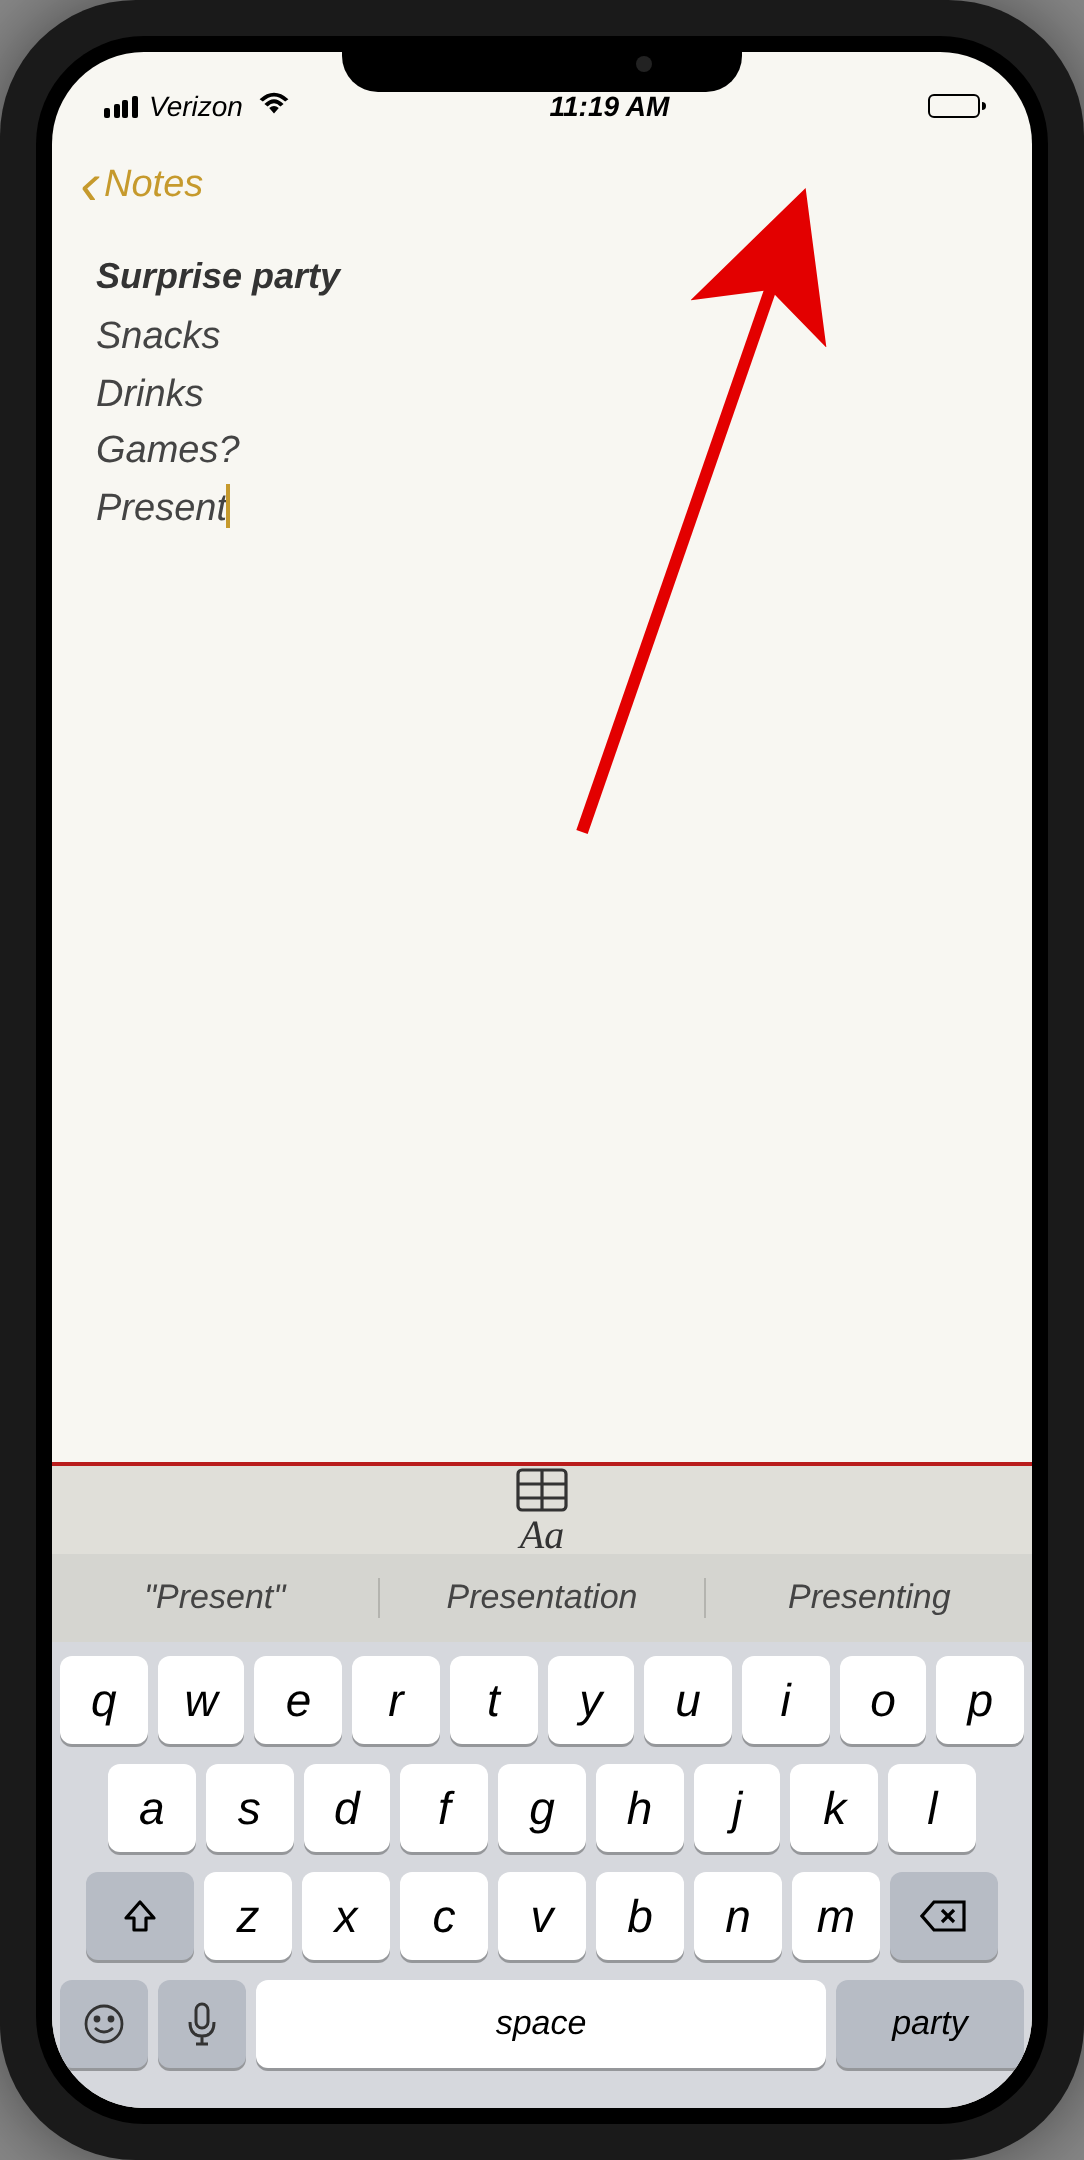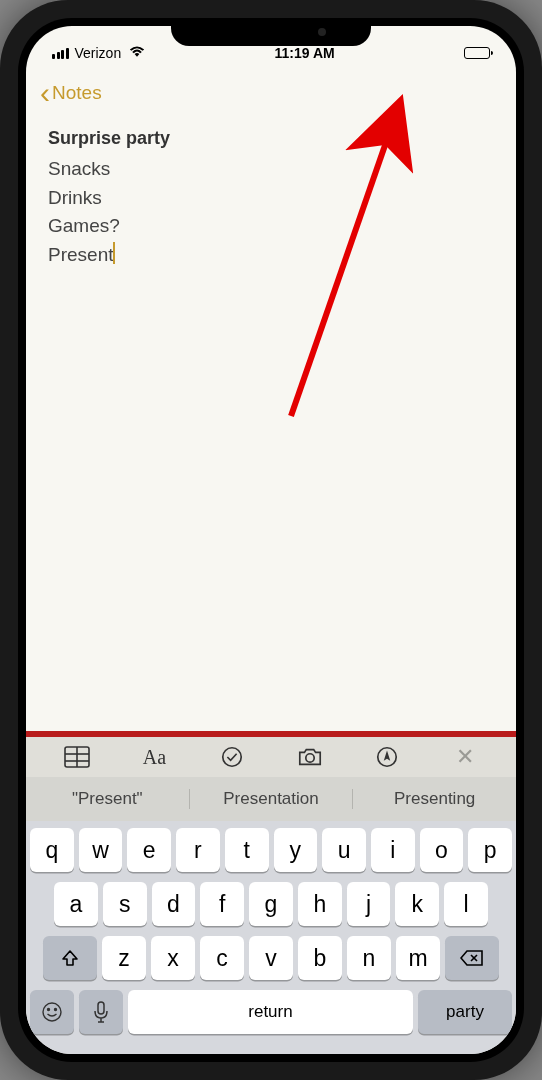--- a/index.html
+++ b/index.html
@@ -19,20 +19,21 @@
       padding: 18px;
       position: relative;
       box-shadow: 0 0 40px rgba(0,0,0,0.5);
     }
     .device-inner {
       width: 100%;
       height: 100%;
       background: #000;
       border-radius: 54px;
       padding: 8px;
+      font-style: italic;
     }
     .screen {
       width: 100%;
       height: 100%;
       background: #f8f7f2;
       border-radius: 46px;
       overflow: hidden;
       position: relative;
       display: flex;
       flex-direction: column;
@@ -108,25 +109,26 @@
     .arrow {
       position: absolute;
       pointer-events: none;
     }
     .arrow svg { overflow: visible; }
 
     
     .format-bar {
       height: 46px;
       background: #e0dfd9;
-      border-top: 6px solid #b91c1c;
+      border-top: 2px solid #b91c1c;
       display: flex;
       align-items: center;
       justify-content: space-around;
       padding: 0 12px;
+      flex-direction: column;
     }
     .format-bar .fb-item { width:28px; height:28px; display:flex; align-items:center; justify-content:center; color:#333; }
     .fb-item.close { color: #9a9a95; font-size: 22px; }
     .fb-item svg { width: 26px; height: 24px; }
 
     
     .suggestions {
       height: 44px;
       background: #d5d5d0;
       display: flex;
@@ -322,20 +324,20 @@
                 <circle cx="14.5" cy="8.5" r="1" fill="#333"></circle>
                 <path d="M6.5 13 Q11 17 15.5 13"></path>
               </svg>
           </div>
           <div class="key key-mic">
             <svg width="16" height="22" viewBox="0 0 16 22" fill="none" stroke="#333" stroke-width="1.5">
                 <rect x="5" y="1" width="6" height="12" rx="3"></rect>
                 <path d="M2 10 Q2 17 8 17 Q14 17 14 10 M8 17 L8 21 M5 21 L11 21"></path>
               </svg>
           </div>
-          <div class="key key-space">return</div>
+          <div class="key key-space">space</div>
           <div class="key key-return">party</div>
         </div>
       </div>
 
     </div>
   </div>
 </div>
 
 </body></html>

